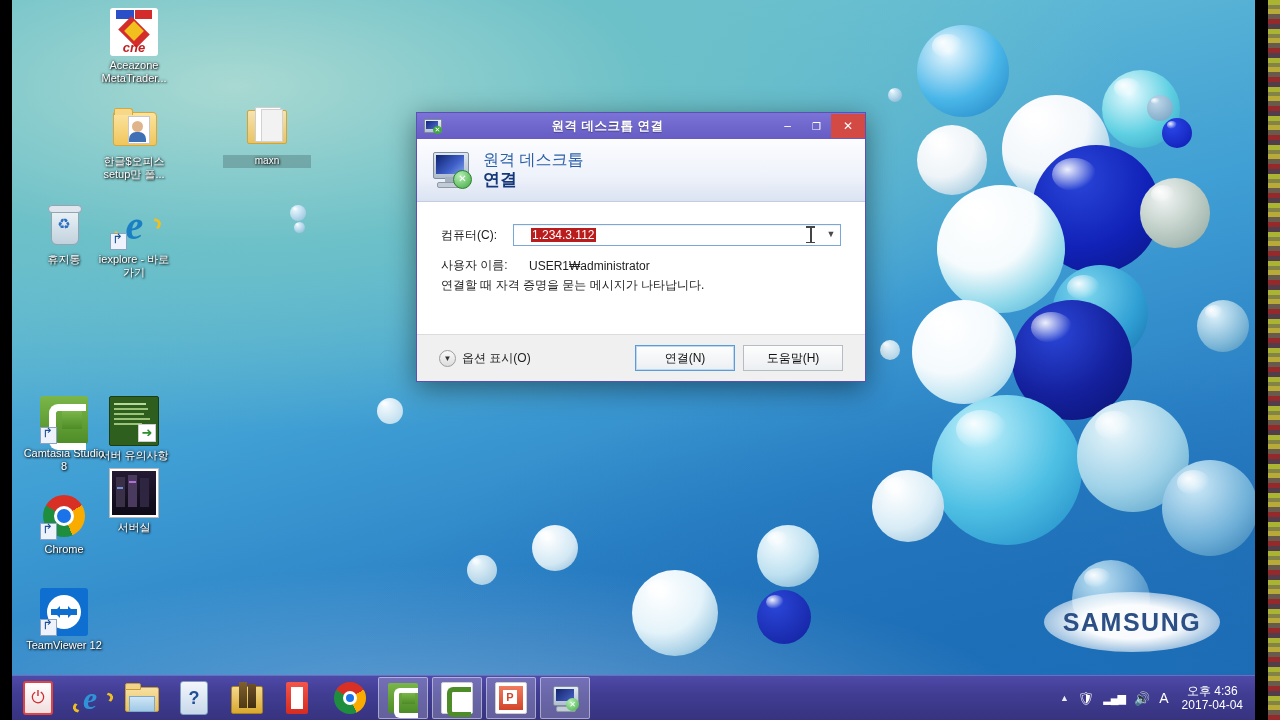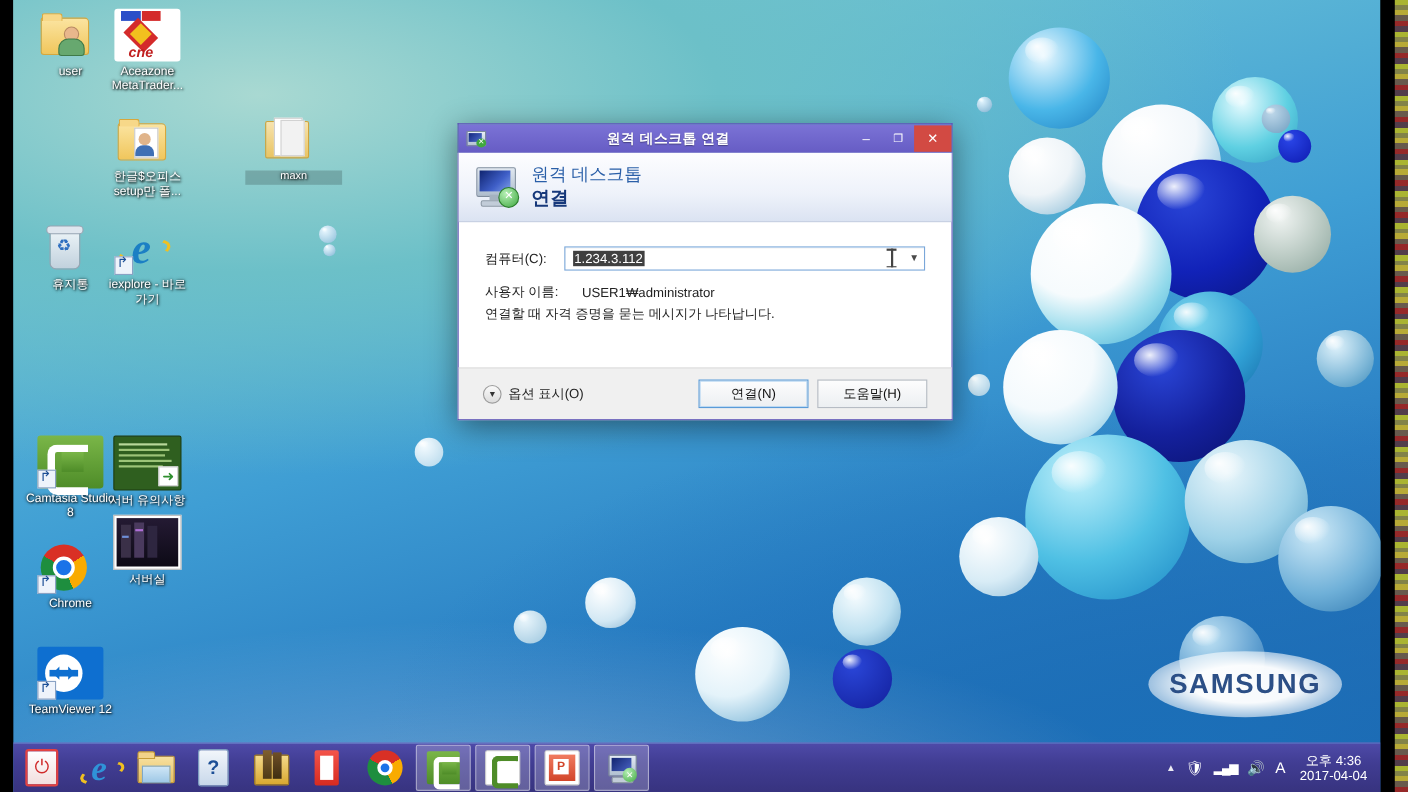--- a/index.html
+++ b/index.html
@@ -21,21 +21,21 @@
       linear-gradient(165deg,#8fd3d8 0%,#63bcd6 22%,#3f9ed4 48%,#2a7fc4 70%,#1f5fa8 100%);
   }
   #wallsheen{position:absolute;left:0;bottom:0;width:100%;height:300px;
     background:radial-gradient(ellipse 80% 100% at 35% 110%, rgba(255,255,255,.34), rgba(255,255,255,0) 62%);}
   .bub{position:absolute;border-radius:50%;}
   .bub::after{content:"";position:absolute;left:16%;top:10%;width:34%;height:26%;border-radius:50%;
      background:radial-gradient(ellipse at 35% 35%, rgba(255,255,255,.92), rgba(255,255,255,0) 70%);}
 
   
   .dicon{position:absolute;width:88px;text-align:center;cursor:default;}
-  .dicon .glyph{width:60px;height:48px;margin:0 auto;position:relative;}
+  .dicon .glyph{width:48px;height:48px;margin:0 auto;position:relative;}
   .dicon .lbl{margin-top:3px;font-size:11px;line-height:12.5px;color:#fff;
      text-shadow:0 0 3px rgba(0,0,0,.85),1px 1px 2px rgba(0,0,0,.9);word-break:keep-all;}
 
   .folder{position:absolute;left:3px;top:8px;width:42px;height:32px;border-radius:2px 4px 3px 3px;
      background:linear-gradient(180deg,#fbe4a0,#f0c65c);border:1px solid #d7a73c;}
   .folder::before{content:"";position:absolute;left:0;top:-5px;width:17px;height:6px;border-radius:2px 3px 0 0;
      background:#f7d889;border:1px solid #d7a73c;border-bottom:none;}
   .folder-open{position:absolute;left:4px;top:6px;width:40px;height:34px;}
   .folder-open .back{position:absolute;inset:0;background:linear-gradient(180deg,#f7e3ae,#e9c463);border:1px solid #cfa43c;border-radius:2px;}
   .folder-open .paper{position:absolute;left:8px;top:-3px;width:24px;height:33px;background:#fff;border:1px solid #cfcfcf;}
@@ -67,21 +67,21 @@
   #rdp .hdr{height:62px;background:linear-gradient(180deg,#fdfdff 0%,#eef2fa 60%,#dbe3f2 100%);
       border-bottom:1px solid #c3cde0;display:flex;align-items:center;padding-left:14px;}
   #rdp .hdr .txt{margin-left:10px;}
   #rdp .hdr .t1{font-size:16px;color:#2a5fa8;line-height:19px;}
   #rdp .hdr .t2{font-size:17px;color:#16387a;font-weight:bold;line-height:21px;}
   #rdp .form{padding:22px 24px 0 24px;font-size:12px;color:#222;}
   .frow{display:flex;align-items:center;margin-bottom:11px;}
   .flabel{width:72px;font-size:12px;color:#222;}
   .combo{flex:1;height:20px;border:1px solid #7aa7d9;background:#fff;display:flex;align-items:center;
      position:relative;box-shadow:inset 0 1px 1px rgba(0,0,0,.06);}
-  .combo .val{font-size:12px;background:#404040;color:#fff;padding:0 1px;margin-left:7px;}
+  .combo .val{font-size:12px;background:#b91c1c;color:#fff;padding:0 1px;margin-left:17px;}
   .ibeam{position:absolute;left:292px;top:1px;width:9px;height:17px;}
   .ibeam::before,.ibeam::after{content:"";position:absolute;left:0;width:9px;height:1.5px;background:#444;}
   .ibeam::before{top:0}.ibeam::after{bottom:0}
   .ibeam span{position:absolute;left:4px;top:0;width:1.5px;height:17px;background:#444;}
   .ddbtn{position:absolute;right:0;top:0;width:18px;height:18px;display:flex;align-items:center;justify-content:center;color:#4a4a4a;font-size:9px;}
   .uname{font-size:12px;color:#222;margin-left:16px;}
   .hint{font-size:12px;color:#222;margin-top:3px;}
   #rdp .footer{position:absolute;left:0;right:0;bottom:0;height:46px;background:#f0f0f0;
      border-top:1px solid #dcdcdc;display:flex;align-items:center;padding:0 22px;}
   .optlink{display:flex;align-items:center;gap:6px;font-size:12px;color:#222;}
@@ -131,28 +131,20 @@
     <div class="bub" style="left:820px;top:205px;width:24px;height:24px;background:radial-gradient(circle at 34% 28%,#f4fbff,#a8cfe4);"></div>
     <div class="bub" style="left:876px;top:88px;width:14px;height:14px;background:radial-gradient(circle at 34% 28%,#e4f6ff,#79aece);"></div>
 
     <div style="position:absolute;left:1032px;top:592px;width:176px;height:60px;border-radius:50%;
                 background:radial-gradient(ellipse at 50% 50%, rgba(255,255,255,.97) 40%, rgba(255,255,255,.55) 72%, rgba(255,255,255,0) 100%);
                 display:flex;align-items:center;justify-content:center;">
       <span style="font-size:25px;font-weight:bold;letter-spacing:1.5px;color:#2c4f86;font-family:'Liberation Sans',sans-serif;">SAMSUNG</span>
     </div>
   </div>
 
-  <div class="dicon" style="left:8px;top:8px;">
-    <div class="glyph">
-      <div class="folder"></div>
-      <div style="position:absolute;left:24px;top:16px;width:12px;height:12px;border-radius:50%;background:#e8b78c;border:1px solid #b88a63;"></div>
-      <div style="position:absolute;left:19px;top:27px;width:22px;height:14px;border-radius:9px 9px 3px 3px;background:#67a86f;border:1px solid #3f7a49;"></div>
-    </div>
-    <div class="lbl">user</div>
-  </div>
 
   <div class="dicon" style="left:78px;top:8px;">
     <div class="glyph" style="background:#fff;border-radius:3px;overflow:hidden;">
       <div style="position:absolute;left:6px;top:2px;width:18px;height:9px;background:#2b4fc8;"></div>
       <div style="position:absolute;left:25px;top:2px;width:17px;height:9px;background:#d42b2b;"></div>
       <div style="position:absolute;left:6px;top:11px;width:36px;height:26px;transform:rotate(45deg) scale(.72);transform-origin:50% 50%;background:#d42b2b;"></div>
       <div style="position:absolute;left:17px;top:16px;width:14px;height:14px;transform:rotate(45deg);background:#f2c01e;"></div>
       <div style="position:absolute;left:3px;top:33px;width:42px;height:13px;color:#c01f1f;font-size:13px;font-weight:bold;font-style:italic;text-align:center;line-height:13px;">cne</div>
     </div>
     <div class="lbl">Aceazone MetaTrader...</div>

